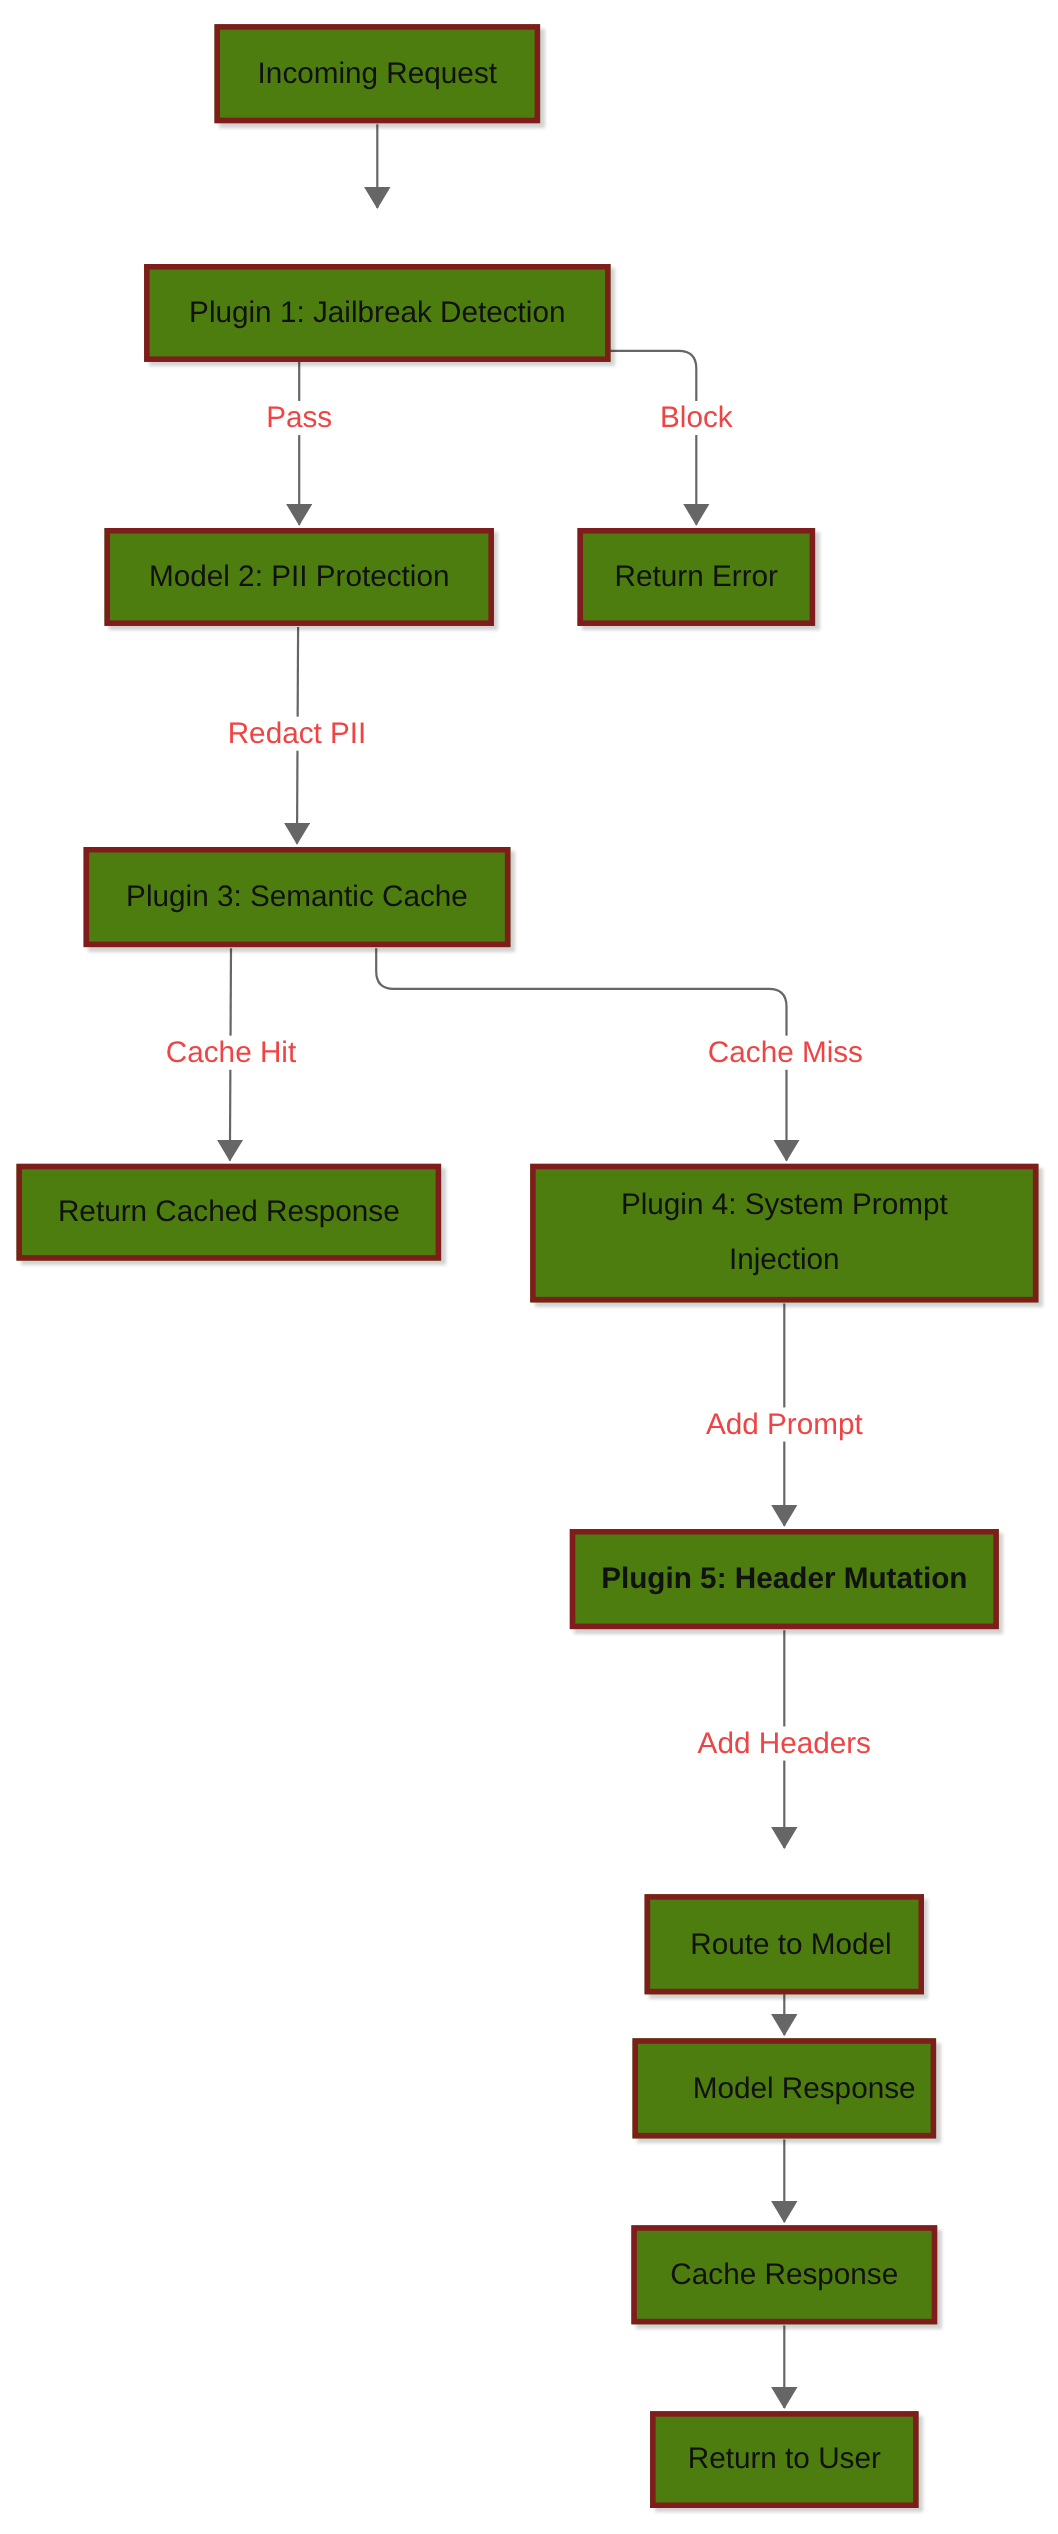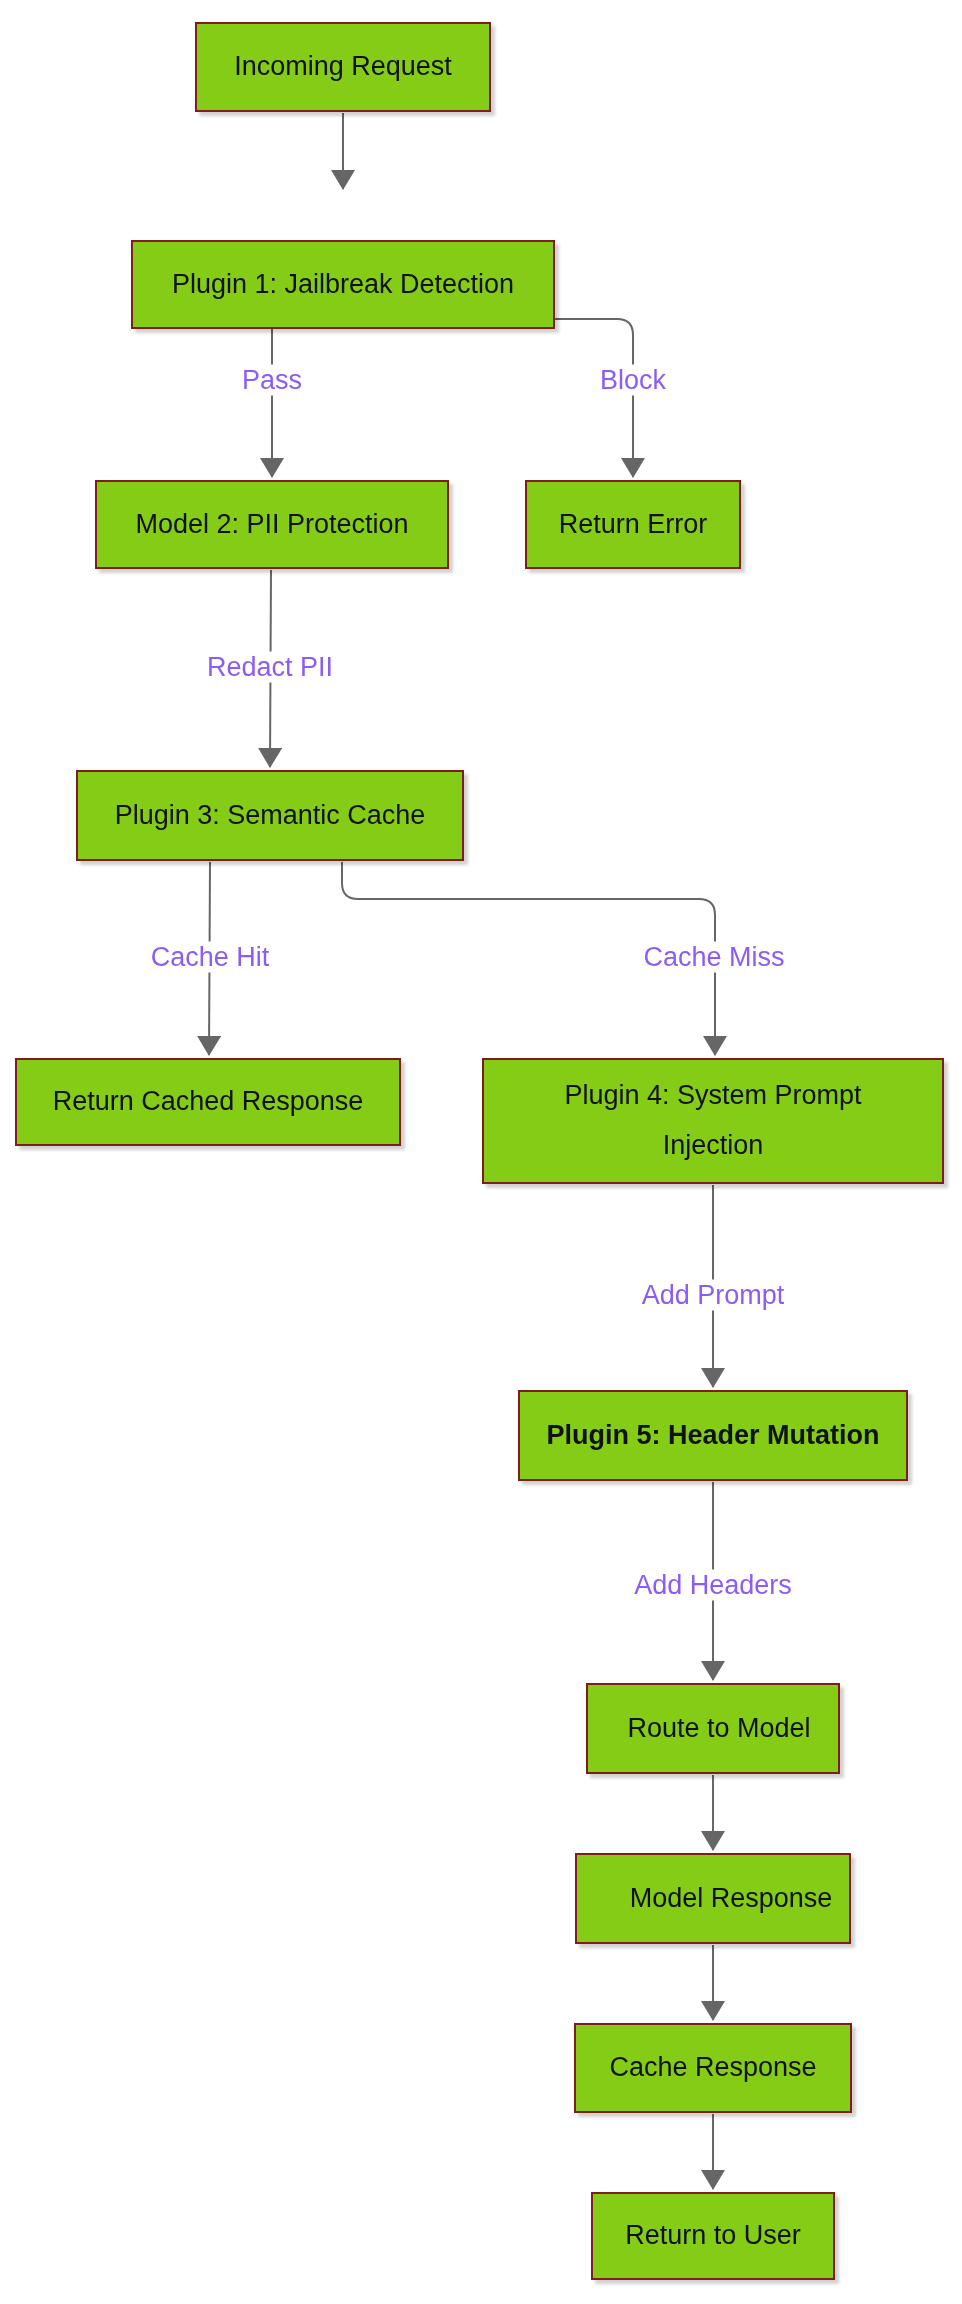--- a/index.html
+++ b/index.html
@@ -6,41 +6,41 @@
   .canvas {
     position:relative; width:962px; height:2304px;
     font-family:"Liberation Sans","DejaVu Sans",sans-serif;
     background:#ffffff; overflow:hidden;
   }
   svg.edge-layer { position:absolute; left:0; top:0; width:962px; height:2304px; }
   .edge-path { stroke:#666666; stroke-width:2; fill:none; }
   .node {
     position:absolute; box-sizing:border-box;
     display:flex; align-items:center; justify-content:center;
-    background:#84cc16; border:2px solid #7f1d1d;
+    background:#4d7c0f; border:5px solid #7f1d1d;
     box-shadow:4px 4px 3px rgba(0,0,0,0.18);
     font-size:27px; line-height:1.85; color:#111111; text-align:center;
   }
   .node span { white-space:nowrap; }
   .node.wrap span { white-space:normal; max-width:340px; display:inline-block; }
   .edge-label {
     position:absolute; transform:translate(-50%,-50%);
     background:#ffffff; padding:0 10px;
-    font-size:27px; color:#8b5cf6; white-space:nowrap;
+    font-size:27px; color:#ef4444; white-space:nowrap;
   }
   
   #n-incoming      { left:195px; top:22px;   width:296px; height:90px;  }
   #n-plugin1       { left:131px; top:192px;  width:424px; height:89px;margin-top:48px;  }
   #n-plugin2       { left:95px;  top:480px;  width:354px; height:89px;  }
   #n-return-error  { left:525px; top:480px;  width:216px; height:89px;  }
   #n-plugin3       { left:76px;  top:770px;  width:388px; height:91px;  }
   #n-return-cached { left:15px;  top:1058px; width:386px; height:88px;  }
   #n-plugin4       { left:482px; top:1058px; width:462px; height:126px; }
   #n-plugin5       { left:518px; top:1390px; width:390px; height:91px;font-weight:bold;  }
-  #n-route         { left:586px; top:1683px; width:254px; height:91px;padding-left:12px;  }
+  #n-route         { left:586px; top:1722px; width:254px; height:91px;padding-left:12px;  }
   #n-model         { left:575px; top:1853px; width:276px; height:91px;padding-left:36px;  }
   #n-cache-resp    { left:574px; top:2023px; width:278px; height:90px;  }
   #n-return-user   { left:591px; top:2192px; width:244px; height:88px;  }
   
   #l-pass        { left:272px; top:380px;  }
   #l-block       { left:633px; top:380px;  }
   #l-redact      { left:270px; top:667px;  }
   #l-cache-hit   { left:210px; top:957px;  }
   #l-cache-miss  { left:714px; top:957px;  }
   #l-add-prompt  { left:713px; top:1295px; }

